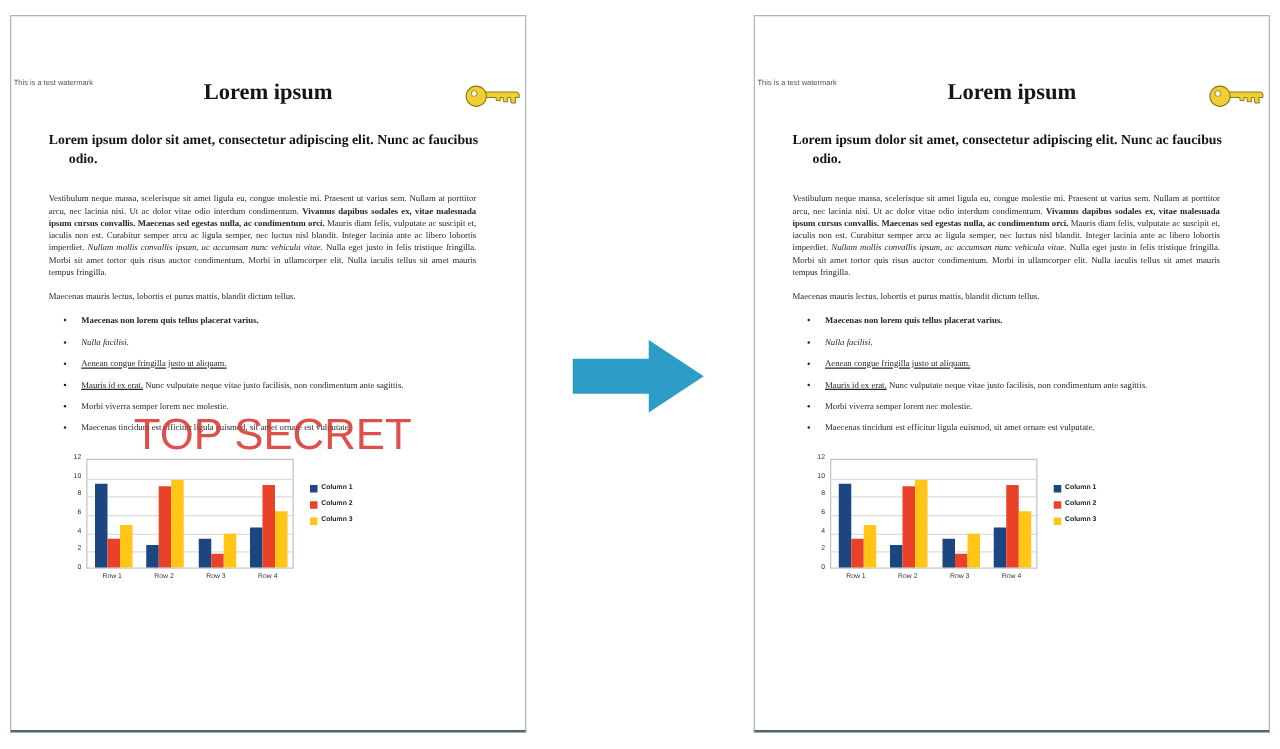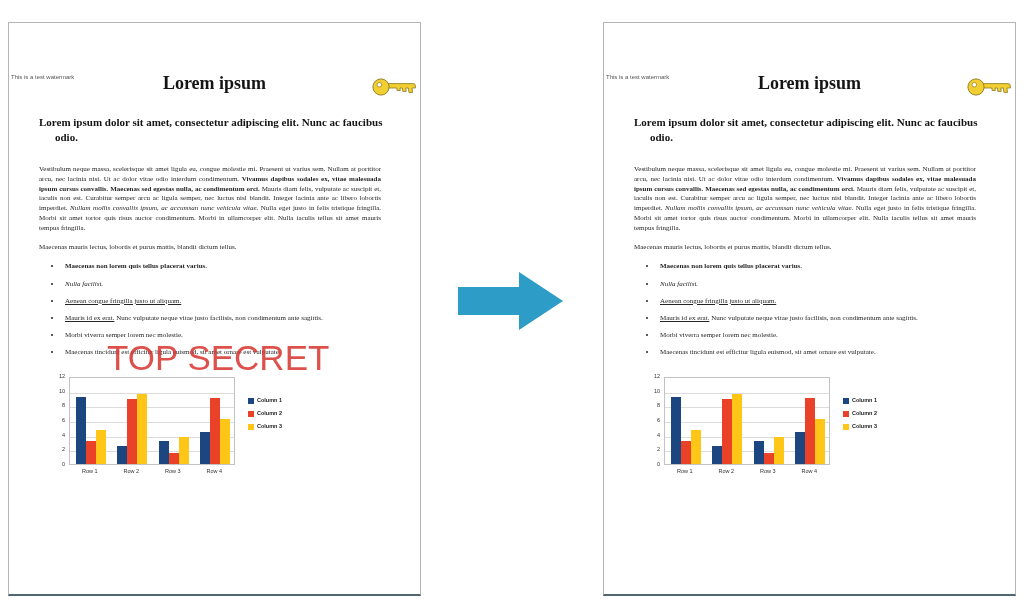--- a/index.html
+++ b/index.html
@@ -2,21 +2,21 @@
 <html><head>
 <meta charset="utf-8">
 <style>
   * { margin:0; padding:0; box-sizing:border-box; }
   html,body { background:#fff; }
   .canvas {
     position:relative; width:1024px; height:599px; background:#fff;
     overflow:hidden; font-family:"Liberation Serif", serif;
   }
   .doc-page {
-    position:absolute; top:22px; width:413px; height:574px; background:#fff;
+    position:absolute; top:12px; width:413px; height:574px; background:#fff;
     border:1px solid #b5b5b5; border-bottom:2px solid #51666e;
   }
   #page-left  { left:8px; }
   #page-right { left:603px; }
   .page-inner { position:relative; width:100%; height:100%; color:#1c1c1c; }
 
   .wm-note {
     position:absolute; top:1px; left:2px; font-size:6px; color:#555;
     font-family:"Liberation Sans", sans-serif;
   }

